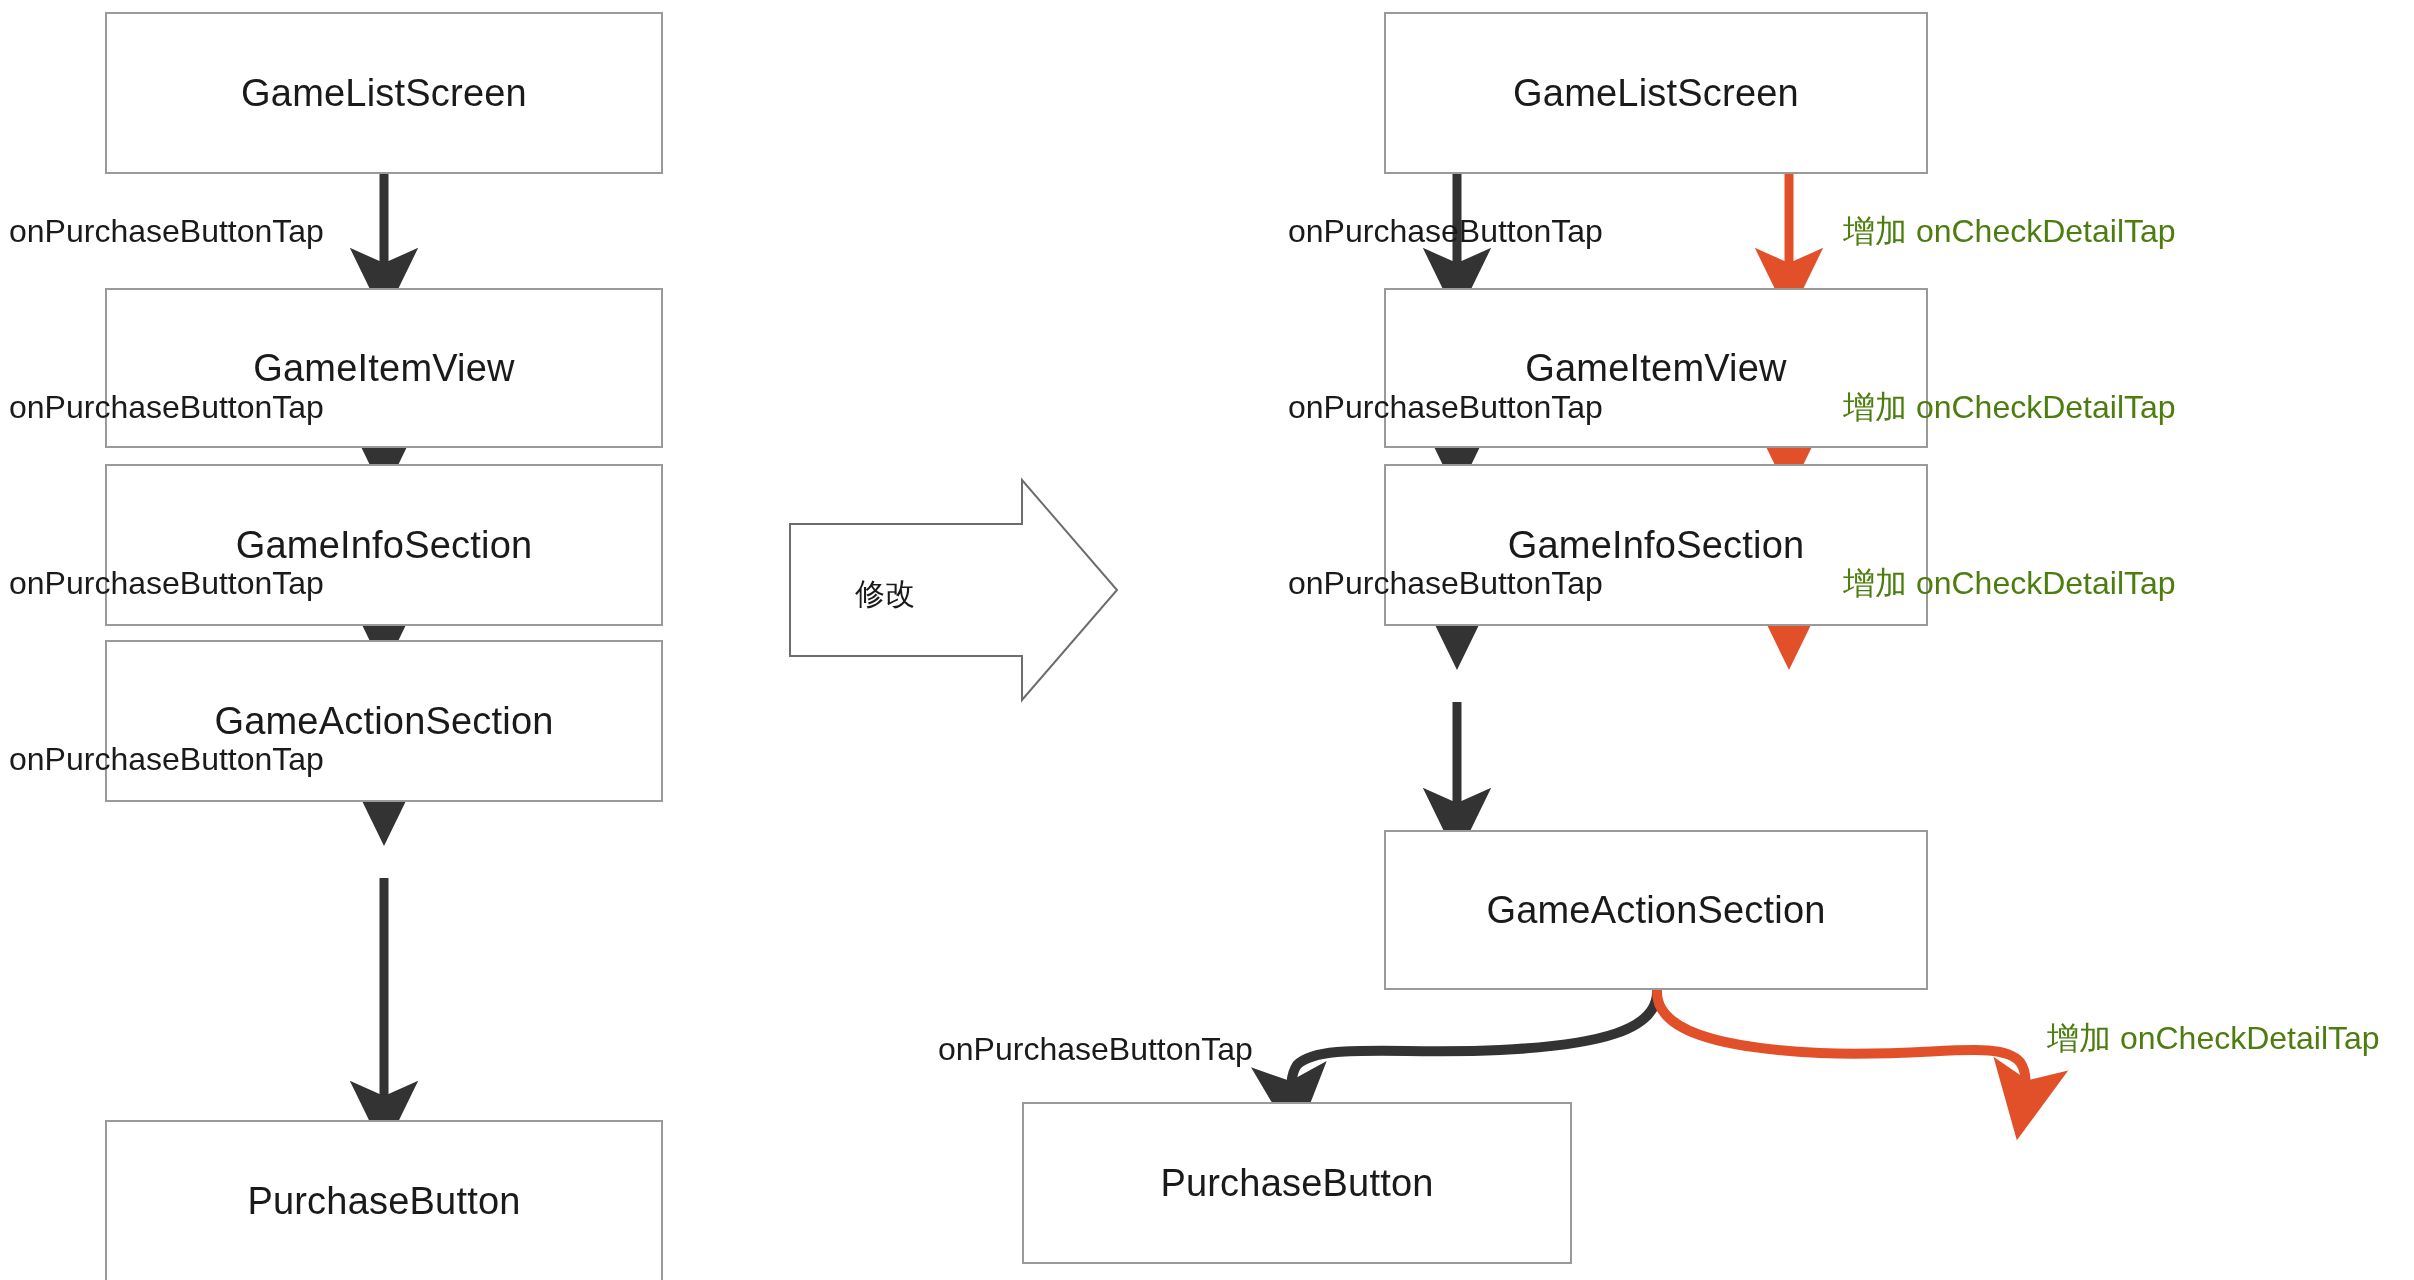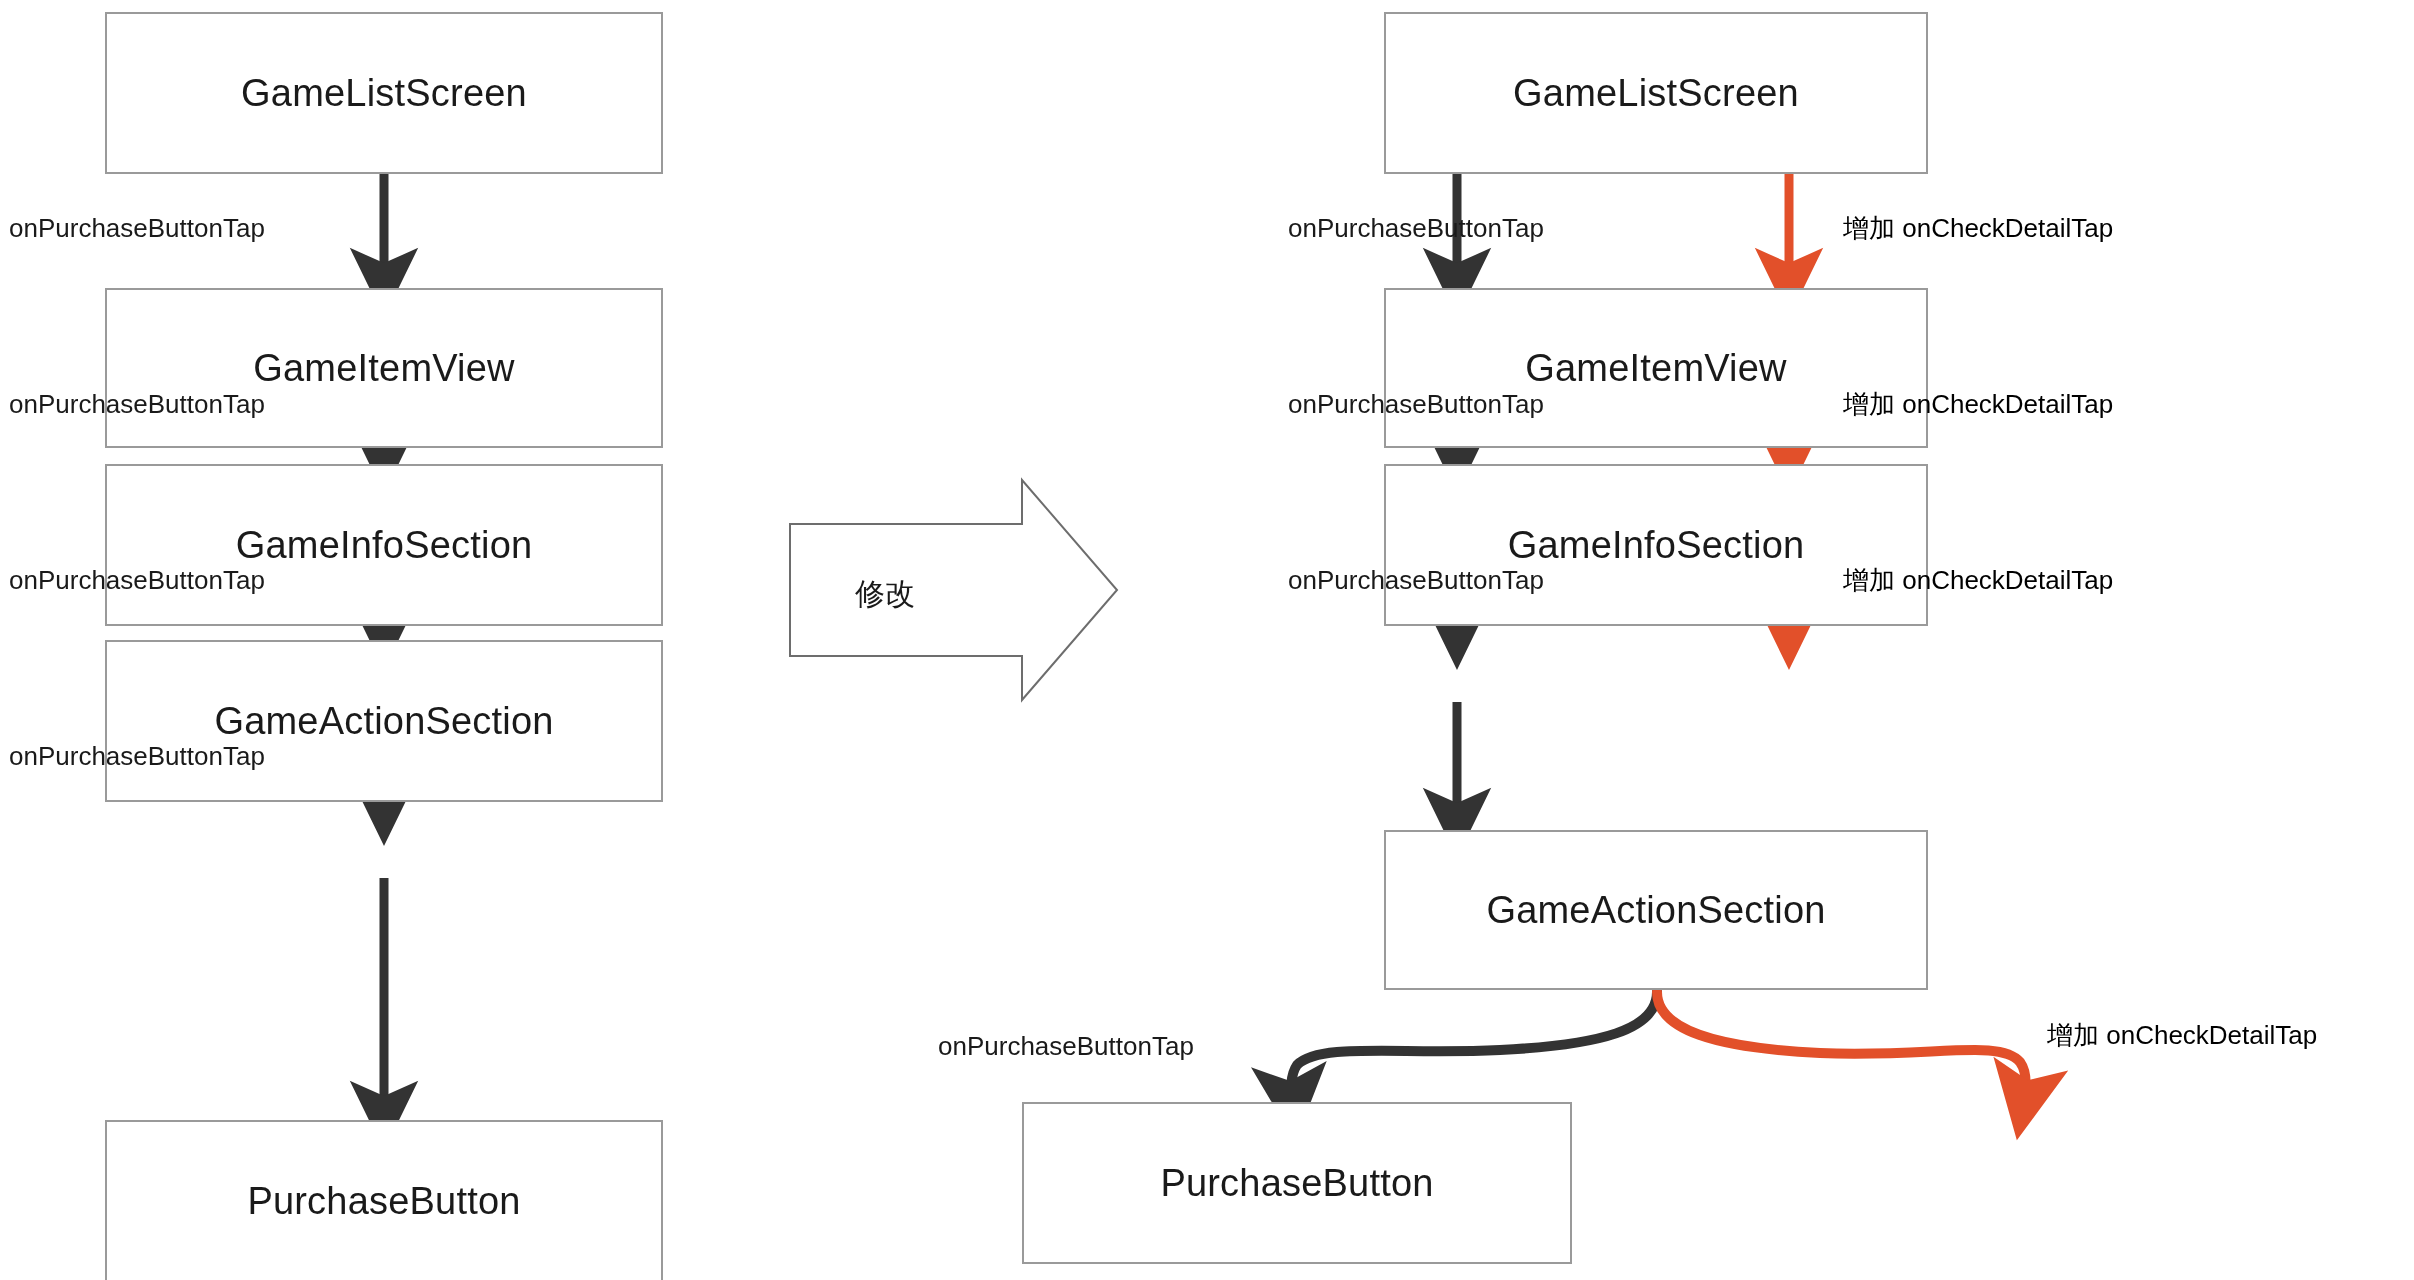--- a/index.html
+++ b/index.html
@@ -38,28 +38,28 @@
   .node-label {
     font-size: 38px;
     color: #1a1a1a;
     font-family: "Liberation Sans", "DejaVu Sans", sans-serif;
     font-weight: 400;
     letter-spacing: 0.2px;
     white-space: nowrap;
   }
   .edge-label {
     position: absolute;
-    font-size: 26px;
+    font-size: 32px;
     color: #1a1a1a;
     white-space: nowrap;
     font-family: "Liberation Sans", "DejaVu Sans", sans-serif;
     line-height: 1;
   }
   .edge-label.red {
-    color: #000000;
+    color: #4d7c0f;
   }
   .mid-arrow-label {
     position: absolute;
     font-size: 30px;
     color: #1a1a1a;
     white-space: nowrap;
     font-family: "Liberation Sans", "DejaVu Sans", sans-serif;
   }
 </style>
 </head>

